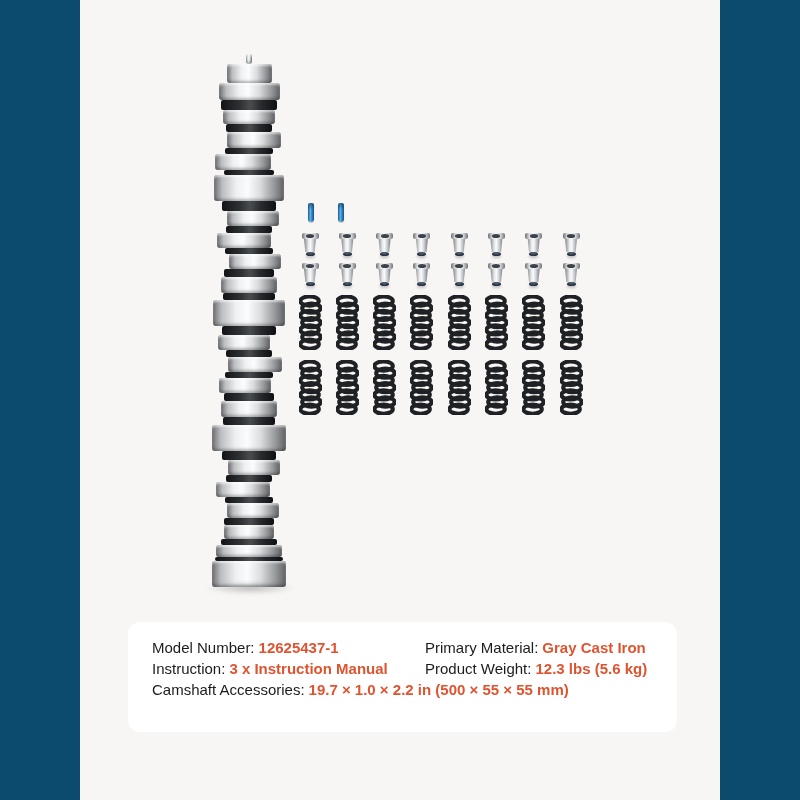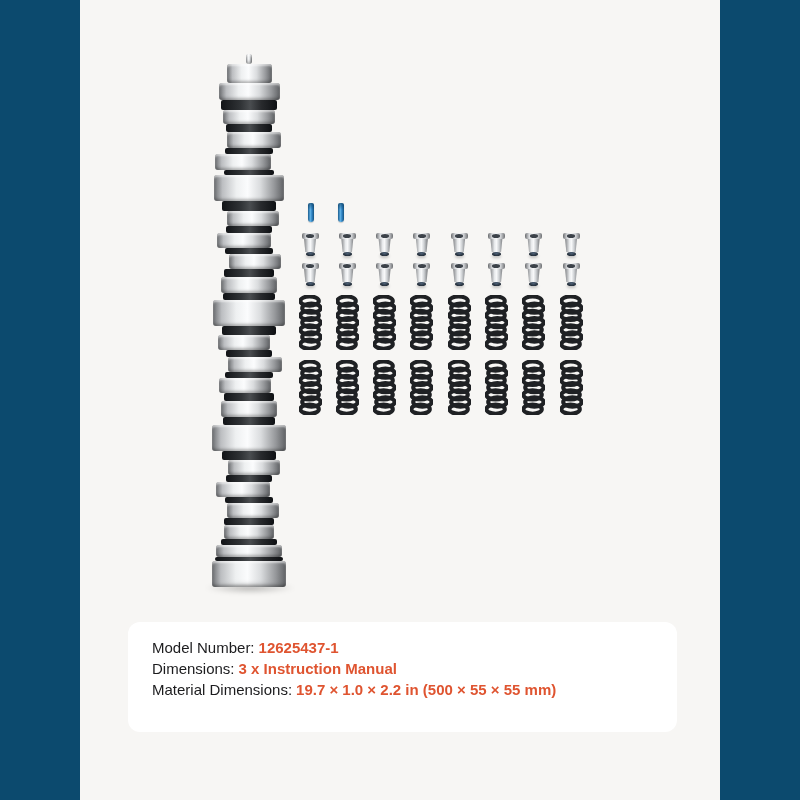--- a/index.html
+++ b/index.html
@@ -378,21 +378,23 @@
             <ellipse cx="12.4" cy="27.6" rx="9.2" ry="4.6"></ellipse>
             <ellipse cx="10.6" cy="34.8" rx="9.2" ry="4.6"></ellipse>
             <ellipse cx="12.4" cy="42" rx="9.2" ry="4.6"></ellipse>
             <ellipse cx="10.6" cy="49.2" rx="9.2" ry="4.6"></ellipse>
           </svg></div>
       </div>
 
     <div class="specs" id="specs">
       <div id="specs-left">
           <div class="spec-row"><span class="spec-label">Model Number:</span><span class="spec-value">12625437-1</span></div>
-          <div class="spec-row"><span class="spec-label">Dimensions:</span><span class="spec-value">3 x Instruction Manual</span></div>
-          <div class="spec-row"><span class="spec-label">Material Dimensions:</span><span class="spec-value">19.7 × 1.0 × 2.2 in (500 × 55 × 55 mm)</span></div>
+          <div class="spec-row"><span class="spec-label">Instruction:</span><span class="spec-value">3 x Instruction Manual</span></div>
+          <div class="spec-row"><span class="spec-label">Camshaft Accessories:</span><span class="spec-value">19.7 × 1.0 × 2.2 in (500 × 55 × 55 mm)</span></div>
         </div>
       <div id="specs-right">
+          <div class="spec-row"><span class="spec-label">Primary Material:</span><span class="spec-value">Gray Cast Iron</span></div>
+          <div class="spec-row"><span class="spec-label">Product Weight:</span><span class="spec-value">12.3 lbs (5.6 kg)</span></div>
         </div>
     </div>
 
   </div>
 </div>
 
 </body></html>

